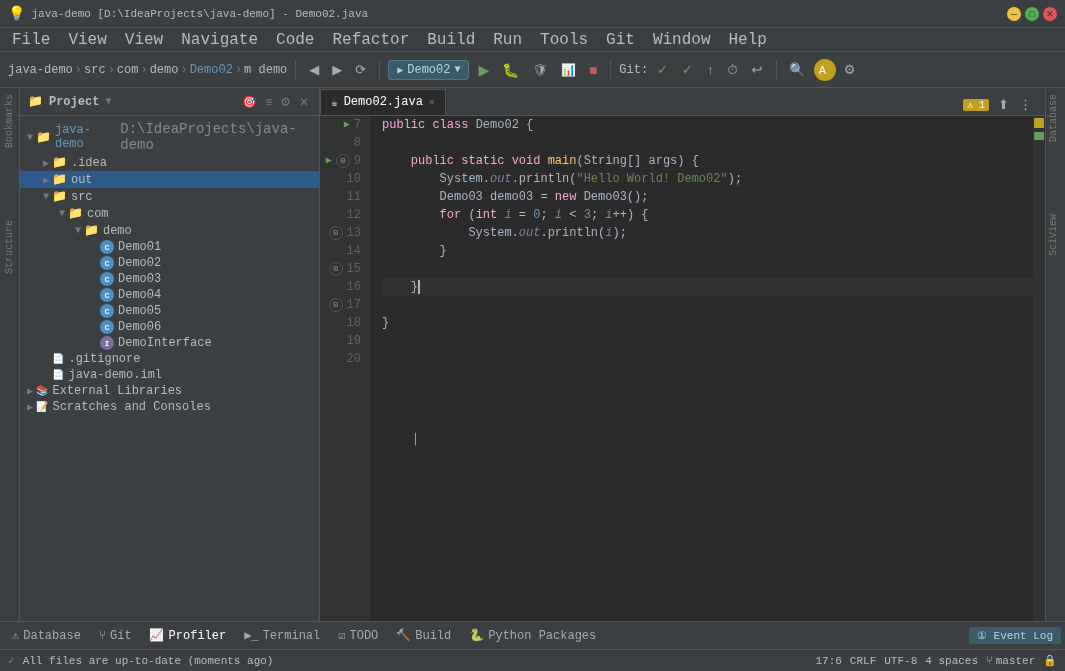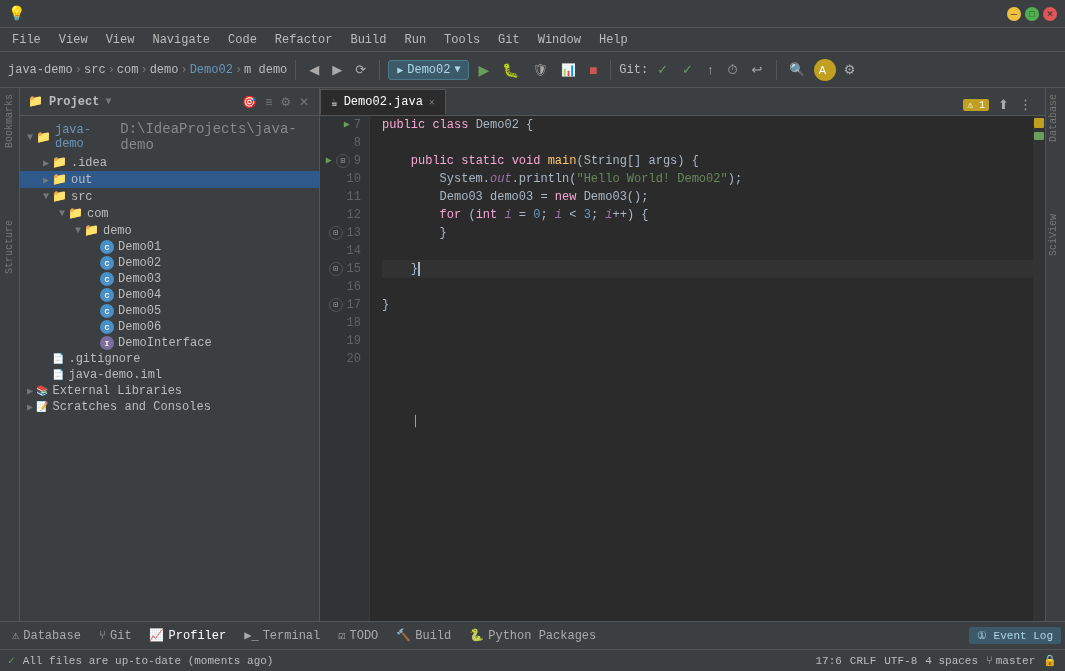--- a/index.html
+++ b/index.html
@@ -48,21 +48,21 @@
       height: 24px;
       display: flex;
       align-items: center;
       padding: 0 4px;
       border-bottom: 1px solid #555;
       flex-shrink: 0;
       gap: 2px;
     }
     .menu-item {
       color: #bbb;
-      font-size: 12px;
+      font-size: 16px;
       padding: 2px 8px;
       cursor: pointer;
       border-radius: 2px;
     }
 
     
     .toolbar {
       background: #3c3f41;
       height: 36px;
       display: flex;
@@ -361,20 +361,21 @@
       padding: 0 4px;
       font-size: 10px;
     }
   </style>
 </head>
 <body>
 
 <div class="title-bar">
   <div class="title-bar-left">
     <span style="font-size:14px;">💡</span>
+    <span class="title-bar-title">java-demo [D:\IdeaProjects\java-demo] - Demo02.java</span>
   </div>
   <div class="title-bar-controls">
     <button class="title-btn tb-min">─</button>
     <button class="title-btn tb-max">□</button>
     <button class="title-btn tb-close">✕</button>
   </div>
 </div>
 
 <div class="menu-bar">
 <div class="menu-item">File</div>
@@ -665,20 +666,21 @@
 
         <div class="code-line">    <span class="kw">public</span> <span class="kw">static</span> <span class="kw">void</span> <span class="fn">main</span>(<span class="cls">String</span>[] args) {</div>
 
         <div class="code-line">        System.<span class="italic" style="color:#9876aa;">out</span>.println(<span class="str">"Hello World! Demo02"</span>);</div>
 
         <div class="code-line">        Demo03 demo03 = <span class="kw">new</span> Demo03();</div>
 
 
         <div class="code-line">        <span class="kw">for</span> (<span class="kw">int</span> <span style="color:#9876aa;font-style:italic;">i</span> = <span class="num">0</span>; <span style="color:#9876aa;font-style:italic;">i</span> &lt; <span class="num">3</span>; <span style="color:#9876aa;font-style:italic;">i</span>++) {</div>
 
+        <div class="code-line">            System.<span class="italic" style="color:#9876aa;">out</span>.println(<span style="color:#9876aa;font-style:italic;">i</span>);</div>
 
         <div class="code-line">        }</div>
 
         <div class="code-line">&nbsp;</div>
 
         <div class="code-line cursor-line">    }<span style="border-left:2px solid #a9b7c6;"></span></div>
 
         <div class="code-line">&nbsp;</div>
 
         <div class="code-line">}</div>

